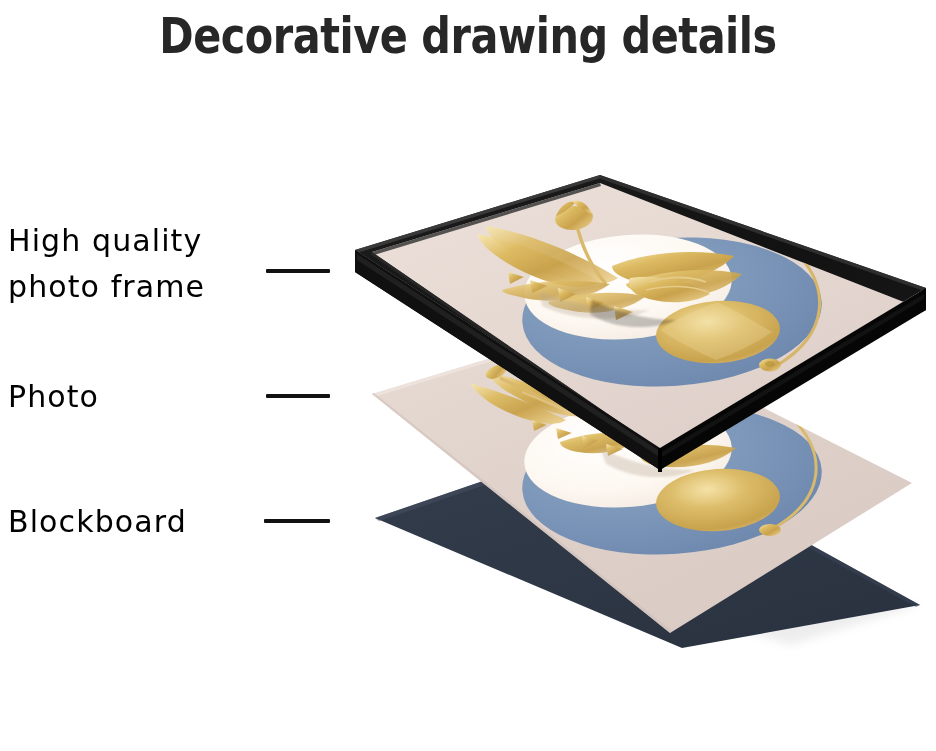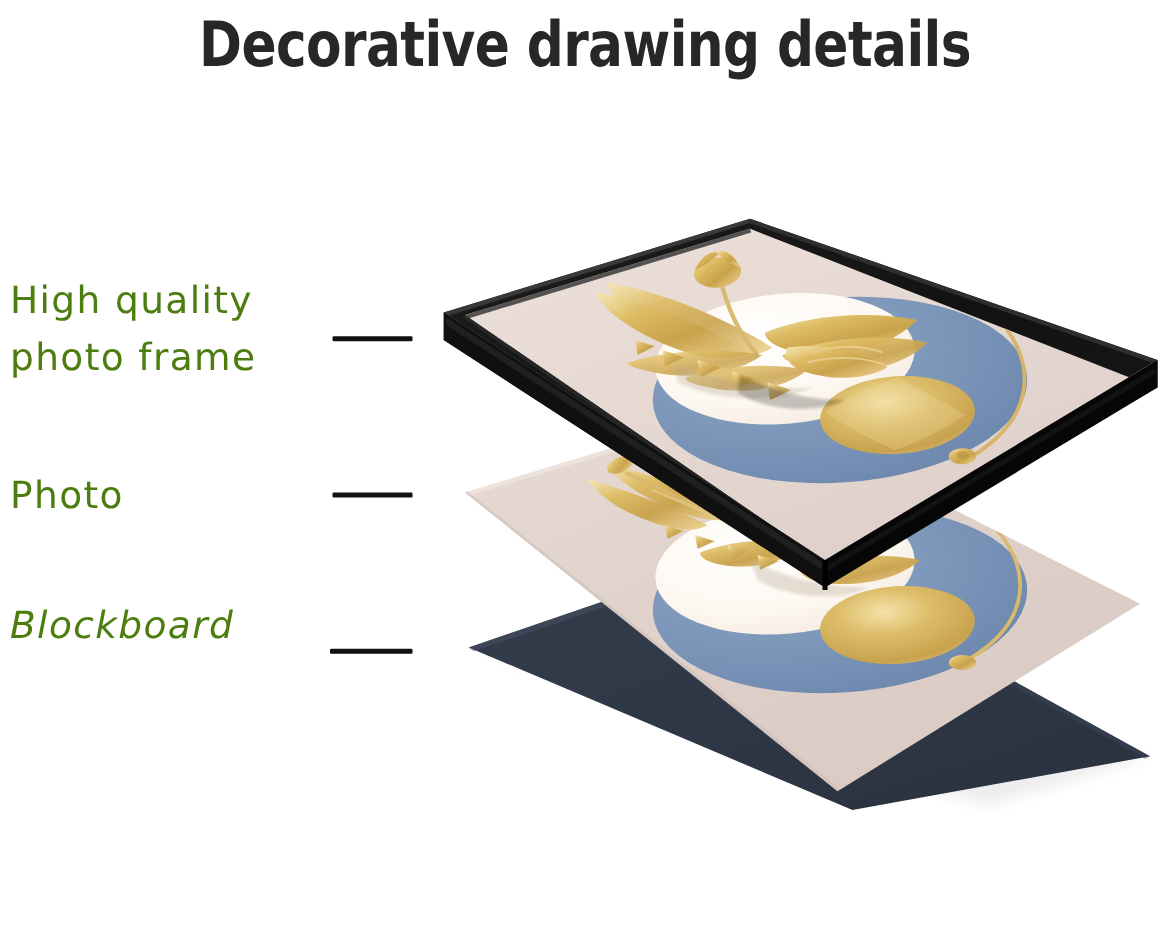--- a/index.html
+++ b/index.html
@@ -42,26 +42,26 @@
   }
 
   
   .label {
     position: absolute;
     font-family: "DejaVu Sans", "Liberation Sans", sans-serif;
     font-weight: 400;
     font-size: 30px;
     line-height: 46px;
     letter-spacing: 1.1px;
-    color: #4d7c0f;
+    color: #000000;
     white-space: pre-line;
   }
   .label-1 { left: 8px;  top: 218px; }
   .label-2 { left: 8px;  top: 374px; }
-  .label-3 { left: 8px;  top: 478px; font-style: italic; }
+  .label-3 { left: 8px;  top: 499px; }
 
   .leader {
     position: absolute;
     height: 4px;
     background: #111111;
     border-radius: 1px;
   }
   .leader-1 { left: 266px; top: 269px; width: 64px; }
   .leader-2 { left: 266px; top: 394px; width: 64px; }
   .leader-3 { left: 264px; top: 519px; width: 66px; }

